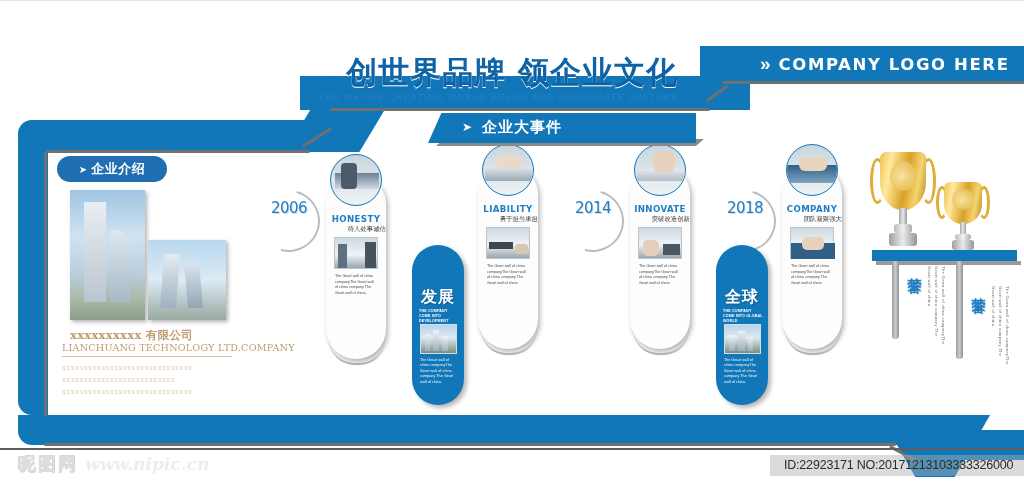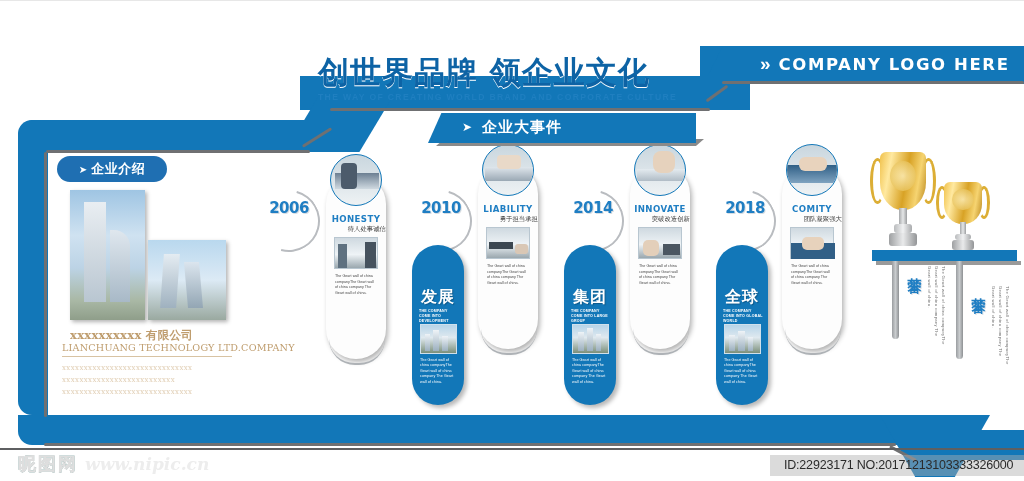--- a/index.html
+++ b/index.html
@@ -25,21 +25,21 @@
   .edgeline { position:absolute; background:#6f7072; height:3px; border-radius:2px; }
 
   
   #frame-bot { left:18px; top:415px; width:880px; height:30px; background:#1277b8;
         border-radius:0 0 0 14px; }
   #frame-bot-diag { left:880px; top:415px; width:110px; height:62px; background:#1277b8;
         clip-path: polygon(0 0, 100% 0, 68% 100%, 32% 100%); }
   #frame-bot-ext { left:930px; top:430px; width:94px; height:30px; background:#1277b8; }
 
   
-  #title-block { position:absolute; left:318px; top:56px; width:360px; text-align:left; z-index:20; }
+  #title-block { position:absolute; left:318px; top:56px; width:360px; text-align:right; z-index:20; }
   #title-cn { font-size:31px; font-weight:bold; color:#0d63a5; letter-spacing:1px;
         font-family:"DejaVu Sans",sans-serif; line-height:1.05; white-space:nowrap;
         text-shadow:0 1px 0 #fff; }
   #title-en { font-size:8.6px; font-weight:bold; color:#1f7fc0; letter-spacing:1.35px;
         margin-top:3px; white-space:nowrap; }
 
   #logo-block { position:absolute; left:760px; top:53px; z-index:21; display:flex;
         align-items:center; gap:12px; }
   #logo-chev { color:#fff; font-size:19px; font-weight:bold; letter-spacing:-4px; }
   #logo-text { color:#fff; font-size:16.5px; font-weight:bold; letter-spacing:1.6px;
@@ -93,21 +93,21 @@
 
   
   #timeline { position:absolute; left:250px; top:150px; width:610px; height:260px; }
 
   
   .year-bubble { position:absolute; width:62px; height:62px; }
   .year-bubble .ring { position:absolute; inset:0; border-radius:50%;
         border:2.5px solid #b9bcc0; border-top-color:transparent; border-left-color:transparent;
         transform:rotate(-30deg); }
   .year-bubble .yr { position:absolute; left:0; top:9px; width:62px; text-align:center;
-        font-size:15px; font-weight:bold; color:#1f7ec3; font-family:"DejaVu Sans",sans-serif;
+        font-size:15px; font-weight:normal; color:#1f7ec3; font-family:"DejaVu Sans",sans-serif;
         letter-spacing:-.5px; text-shadow:1px 1px 0 #d8dde2; }
 
   
   .pill-card { position:absolute; width:52px; height:160px; background:#1277b8;
         border-radius:26px; box-shadow:3px 3px 4px rgba(0,0,0,.28); color:#fff; }
   .pill-card .ct { position:absolute; left:0; top:42px; width:52px; text-align:center;
         font-size:16px; font-weight:bold; font-family:"DejaVu Sans",sans-serif; letter-spacing:1px;
         text-shadow:1px 1px 1px rgba(0,0,0,.25); }
   .pill-card .sub { position:absolute; left:7px; top:64px; width:40px; font-size:3.6px;
         font-weight:bold; line-height:1.45; letter-spacing:.2px; }
@@ -257,24 +257,20 @@
       <div class="en">HONESTY</div>
       <div class="cn">待人处事诚信</div>
       <div class="ph">
         <i style="left:3px;top:6px;width:9px;height:24px;background:#5f7180;"></i>
         <i style="left:30px;top:4px;width:11px;height:26px;background:#46525e;"></i>
       </div>
       <div class="bd">The Geart wall of china companyThe Geart wall of china company The Geart wall of china.</div>
       <div class="tail"></div>
     </div>
 
-    <div class="year-bubble" style="left:160px;top:40px;">
-      <span class="ring"></span>
-      <span class="yr">2010</span>
-    </div>
     <div class="pill-card" style="left:162px;top:95px;">
       <div class="ct">发展</div>
       <div class="sub">THE COMPANY COME INTO DEVELOPMENT</div>
       <div class="ph">
         <i style="left:4px;top:9px;width:5px;height:17px;"></i>
           <i style="left:12px;top:5px;width:6px;height:21px;"></i>
           <i style="left:21px;top:11px;width:6px;height:15px;"></i>
       </div>
       <div class="bd">The Geart wall of china companyThe Geart wall of china company The Geart wall of china.</div>
     </div>
@@ -291,30 +287,20 @@
         <i style="left:28px;top:16px;width:13px;height:10px;background:#d9c7b5;border-radius:3px;"></i>
       </div>
       <div class="bd">The Geart wall of china companyThe Geart wall of china company The Geart wall of china.</div>
       <div class="tail"></div>
     </div>
 
     <div class="year-bubble" style="left:312px;top:40px;">
       <span class="ring"></span>
       <span class="yr">2014</span>
     </div>
-    <div class="pill-card" style="left:314px;top:95px;">
-      <div class="ct">集团</div>
-      <div class="sub">THE COMPANY COME INTO LARGE GROUP</div>
-      <div class="ph">
-        <i style="left:5px;top:7px;width:6px;height:19px;"></i>
-          <i style="left:14px;top:3px;width:6px;height:23px;"></i>
-          <i style="left:23px;top:9px;width:5px;height:17px;"></i>
-      </div>
-      <div class="bd">The Geart wall of china companyThe Geart wall of china company The Geart wall of china.</div>
-    </div>
 
     <div class="wcard" style="left:380px;top:14px;">
       <div class="circ">
         <i style="left:2px;top:24px;width:48px;height:12px;background:linear-gradient(#e4ebf0,#b0bcc6);"></i>
         <i style="left:18px;top:6px;width:22px;height:22px;background:#e6d2bd;border-radius:8px;"></i>
       </div>
       <div class="en">INNOVATE</div>
       <div class="cn">突破改造创新</div>
       <div class="ph">
         <i style="left:4px;top:12px;width:16px;height:16px;background:#e3cfba;border-radius:5px;"></i>
@@ -337,21 +323,21 @@
           <i style="left:23px;top:12px;width:5px;height:14px;"></i>
       </div>
       <div class="bd">The Geart wall of china companyThe Geart wall of china company The Geart wall of china.</div>
     </div>
 
     <div class="wcard" style="left:532px;top:14px;">
       <div class="circ">
         <i style="left:0px;top:20px;width:52px;height:18px;background:linear-gradient(#2f5f86,#7fa3c0);"></i>
         <i style="left:12px;top:12px;width:28px;height:14px;background:#e8d3bd;border-radius:6px;"></i>
       </div>
-      <div class="en">COMITY</div>
+      <div class="en">COMPANY</div>
       <div class="cn">团队凝聚强大</div>
       <div class="ph">
         <i style="left:0px;top:15px;width:44px;height:16px;background:#315f86;"></i>
         <i style="left:11px;top:9px;width:22px;height:13px;background:#e7d2bc;border-radius:5px;"></i>
       </div>
       <div class="bd">The Geart wall of china companyThe Geart wall of china company The Geart wall of china.</div>
       <div class="tail"></div>
     </div>
   </div>
 

